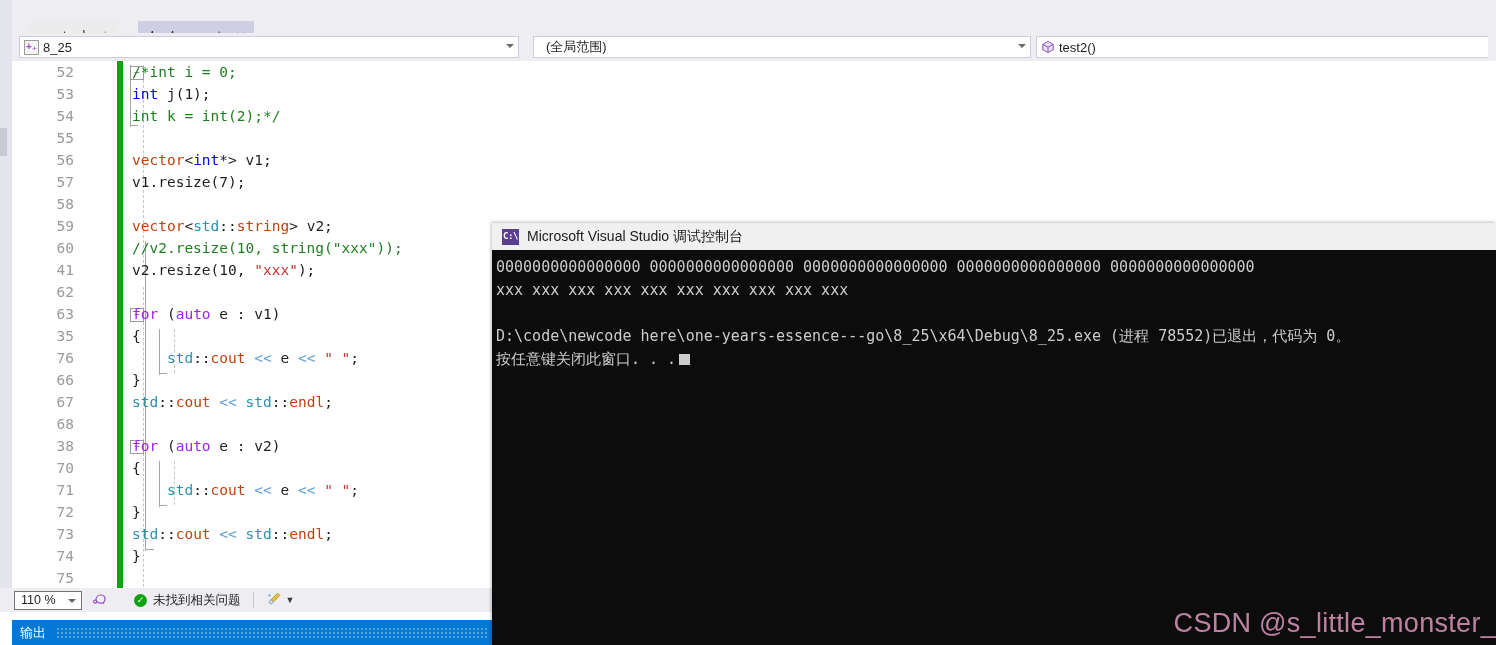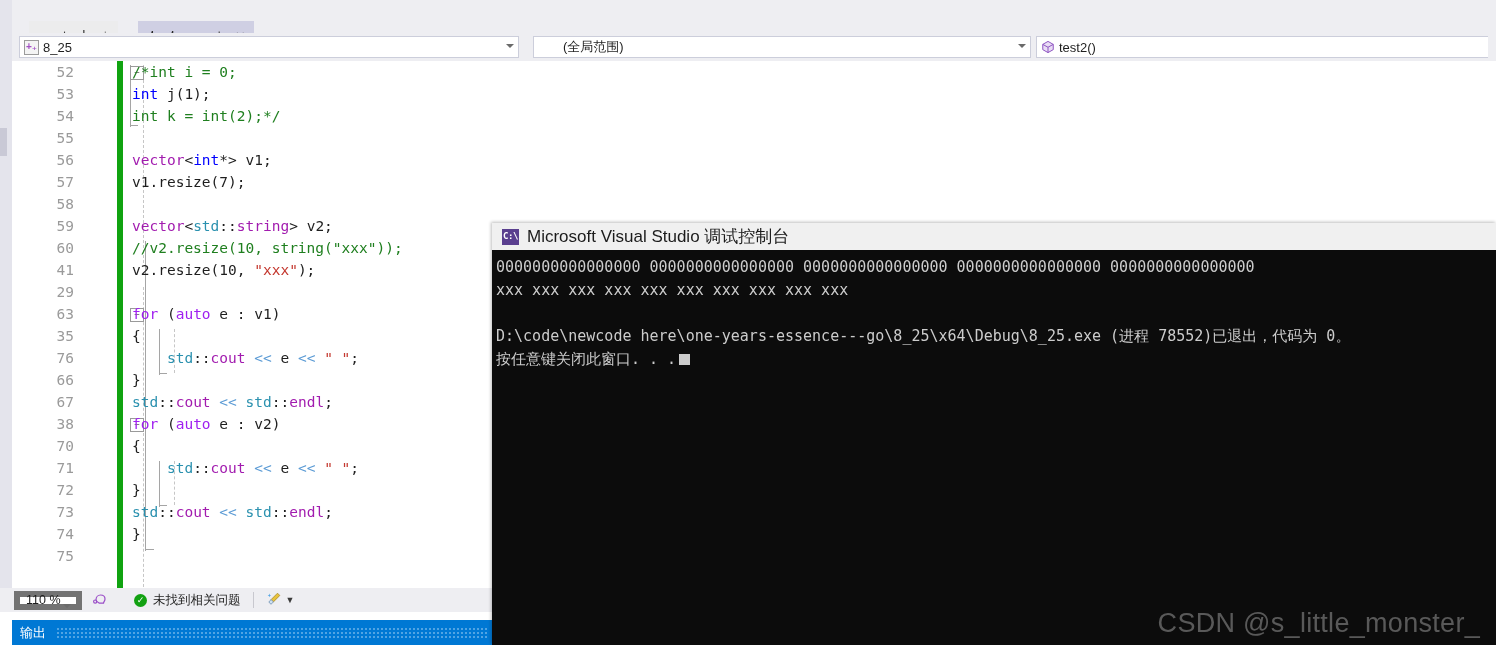--- a/index.html
+++ b/index.html
@@ -45,29 +45,29 @@
   .codetext{position:absolute;left:120px;}
   .fold{position:absolute;left:118px;width:12px;height:12px;border:1px solid #9a9a9a;background:#fff;
         font-size:9px;line-height:10px;text-align:center;color:#555;}
   .guide{position:absolute;border-left:1px dashed #c6c6c6;}
   .bracketline{position:absolute;border-left:1px solid #a5a5a5;}
 
   
   .c-com{color:#1f7f1f;}
   .c-kw{color:#0000ff;}
   .c-kw2{color:#a020f0;}
-  .c-type{color:#a21caf;margin-top:8px;}
+  .c-type{color:#c2410c;margin-top:8px;}
   .c-str{color:#c4382f;}
   .c-op{color:#5b9bd5;}
   .c-ns{color:#2b91af;}
 
   
   .statusbar{position:absolute;left:0;top:588px;width:492px;height:24px;background:#eeeef2;
              display:flex;align-items:center;}
-  .zoombox{margin-left:14px;width:68px;height:19px;background:#ffffff;border:6px solid #737373;
+  .zoombox{margin-left:14px;width:68px;height:19px;background:#ffffff;border:1px solid #737373;
            box-sizing:border-box;display:flex;align-items:center;position:relative;font-size:12.5px;padding-left:6px;}
   .zoombox .caret{position:absolute;right:5px;top:7px;width:0;height:0;
                   border-left:4px solid transparent;border-right:4px solid transparent;border-top:4px solid #6a6a6a;}
   .statusitem{display:flex;align-items:center;font-size:12.5px;color:#1e1e1e;}
   .okdot{width:13px;height:13px;border-radius:50%;background:#12a112;margin-right:6px;
          display:inline-flex;align-items:center;justify-content:center;color:#fff;font-size:9px;line-height:1;}
   .sep{width:1px;height:16px;background:#c8c8cf;margin:0 12px;}
 
   
   .outputhdr{position:absolute;left:12px;top:620px;width:480px;height:25px;background:#0078d4;
@@ -78,27 +78,27 @@
      background-size:4px 4px;opacity:.9;}
 
   
   #console{position:absolute;left:492px;top:223px;width:1004px;height:422px;background:#0c0c0c;
            box-shadow:-1px -1px 3px rgba(0,0,0,.25);}
   .conhdr{height:27px;background:#f0f0f0;display:flex;align-items:center;}
   .conicon{width:17px;height:16px;background:#5a3f8f;margin-left:10px;margin-right:8px;
            display:flex;align-items:center;justify-content:center;color:#ffffff;
            font-family:"DejaVu Sans Mono","Liberation Mono",monospace;font-size:9px;
            font-weight:bold;line-height:1;letter-spacing:-.5px;flex:none;}
-  .contitle{font-size:17px;color:#1b1b1b;font-family:"Liberation Sans","DejaVu Sans",sans-serif;}
+  .contitle{font-size:14px;color:#1b1b1b;font-family:"Liberation Sans","DejaVu Sans",sans-serif;}
   .conbody{position:relative;height:395px;background:#0c0c0c;padding:6px 0 0 2px;
            font-family:"DejaVu Sans Mono","Liberation Mono",monospace;
            font-size:15px;line-height:23px;color:#ccc;white-space:pre;}
   .conline{color:#cccccc;padding-left:2px;}
   .cursorblk{display:inline-block;width:11px;height:11px;background:#cccccc;vertical-align:-1px;margin-left:3px;}
-  .watermark{position:absolute;right:16px;bottom:6px;color:#737373;opacity:.75;
+  .watermark{position:absolute;right:0px;bottom:6px;color:#f9a8d4;opacity:.75;
              font-size:27px;font-family:"Liberation Sans","DejaVu Sans",sans-serif;letter-spacing:.3px;}
   
   .farleft{position:absolute;left:0;top:33px;width:12px;height:555px;background:#e4e4ec;}
   .farleft .nub{position:absolute;left:0;top:95px;width:7px;height:28px;background:#c9c9d6;}
 </style>
 </head>
 <body>
 
 <div id="ide-wide">
 
@@ -118,21 +118,21 @@
   </div>
 
   <div class="navbar">
     <div class="navcombo" style="left:19px;width:500px;">
       <span class="nav-icon-sq">+₊</span>
       <span class="txt">8_25</span>
       <span class="caret"></span>
     </div>
 
     <div class="navcombo" style="left:533px;width:498px;">
-      <span class="txt" style="margin-left:25px;">(全局范围)</span>
+      <span class="txt" style="margin-left:8px;">(全局范围)</span>
       <span class="caret"></span>
     </div>
 
     <div class="navcombo" style="left:1036px;width:452px;border-right:none;">
       <span class="cube">
         <svg viewBox="0 0 16 16" width="14" height="14">
           <path d="M8 1.6 14 5v6L8 14.4 2 11V5z" fill="#e9dcf5" stroke="#8a4fc0" stroke-width="1.1" stroke-linejoin="round"></path>
           <path d="M2 5l6 3.3L14 5" fill="none" stroke="#8a4fc0" stroke-width="1.1"></path>
           <path d="M8 8.3v6.1" fill="none" stroke="#8a4fc0" stroke-width="1.1"></path>
         </svg>
@@ -164,26 +164,27 @@
         <div class="cline"><span class="lnum">52</span><span class="fold" style="top: 5px;">−</span><span class="codetext"><span class="c-com">/*int i = 0;</span></span></div>
         <div class="cline"><span class="lnum">53</span><span class="codetext"><span class="c-kw">int</span> j(1);</span></div>
         <div class="cline"><span class="lnum">54</span><span class="codetext"><span class="c-com">int k = int(2);*/</span></span></div>
         <div class="cline"><span class="lnum">55</span><span class="codetext"></span></div>
         <div class="cline"><span class="lnum">56</span><span class="codetext"><span class="c-type">vector</span>&lt;<span class="c-kw">int</span>*&gt; v1;</span></div>
         <div class="cline"><span class="lnum">57</span><span class="codetext">v1.resize(7);</span></div>
         <div class="cline"><span class="lnum">58</span><span class="codetext"></span></div>
         <div class="cline"><span class="lnum">59</span><span class="codetext"><span class="c-type">vector</span>&lt;<span class="c-ns">std</span>::<span class="c-type">string</span>&gt; v2;</span></div>
         <div class="cline"><span class="lnum">60</span><span class="codetext"><span class="c-com">//v2.resize(10, string("xxx"));</span></span></div>
         <div class="cline"><span class="lnum">41</span><span class="codetext">v2.resize(10, <span class="c-str">"xxx"</span>);</span></div>
-        <div class="cline"><span class="lnum">29</span><span class="codetext"></span></div>
+        <div class="cline"><span class="lnum">62</span><span class="codetext"></span></div>
         <div class="cline"><span class="lnum">63</span><span class="fold" style="top: 5px;">−</span><span class="codetext"><span class="c-kw2">for</span> (<span class="c-kw2">auto</span> e : v1)</span></div>
         <div class="cline"><span class="lnum">35</span><span class="codetext">{</span></div>
         <div class="cline"><span class="lnum">76</span><span class="codetext">    <span class="c-ns">std</span>::<span class="c-type">cout</span> <span class="c-op">&lt;&lt;</span> e <span class="c-op">&lt;&lt;</span> <span class="c-str">" "</span>;</span></div>
         <div class="cline"><span class="lnum">66</span><span class="codetext">}</span></div>
         <div class="cline"><span class="lnum">67</span><span class="codetext"><span class="c-ns">std</span>::<span class="c-type">cout</span> <span class="c-op">&lt;&lt;</span> <span class="c-ns">std</span>::<span class="c-type">endl</span>;</span></div>
+        <div class="cline"><span class="lnum">68</span><span class="codetext"></span></div>
         <div class="cline"><span class="lnum">38</span><span class="fold" style="top: 5px;">−</span><span class="codetext"><span class="c-kw2">for</span> (<span class="c-kw2">auto</span> e : v2)</span></div>
         <div class="cline"><span class="lnum">70</span><span class="codetext">{</span></div>
         <div class="cline"><span class="lnum">71</span><span class="codetext">    <span class="c-ns">std</span>::<span class="c-type">cout</span> <span class="c-op">&lt;&lt;</span> e <span class="c-op">&lt;&lt;</span> <span class="c-str">" "</span>;</span></div>
         <div class="cline"><span class="lnum">72</span><span class="codetext">}</span></div>
         <div class="cline"><span class="lnum">73</span><span class="codetext"><span class="c-ns">std</span>::<span class="c-type">cout</span> <span class="c-op">&lt;&lt;</span> <span class="c-ns">std</span>::<span class="c-type">endl</span>;</span></div>
         <div class="cline"><span class="lnum">74</span><span class="codetext">}</span></div>
         <div class="cline"><span class="lnum">75</span><span class="codetext"></span></div>
       </div>
   </div>
 

